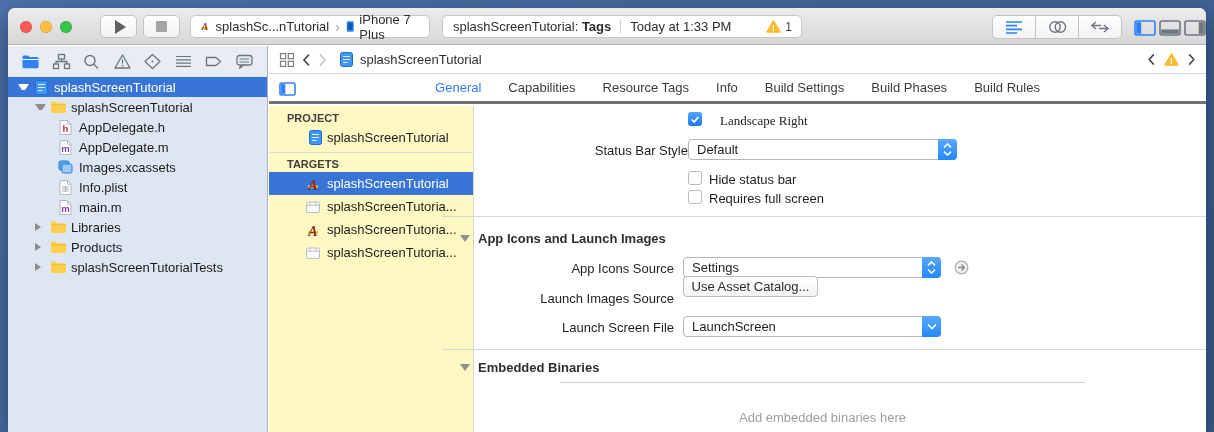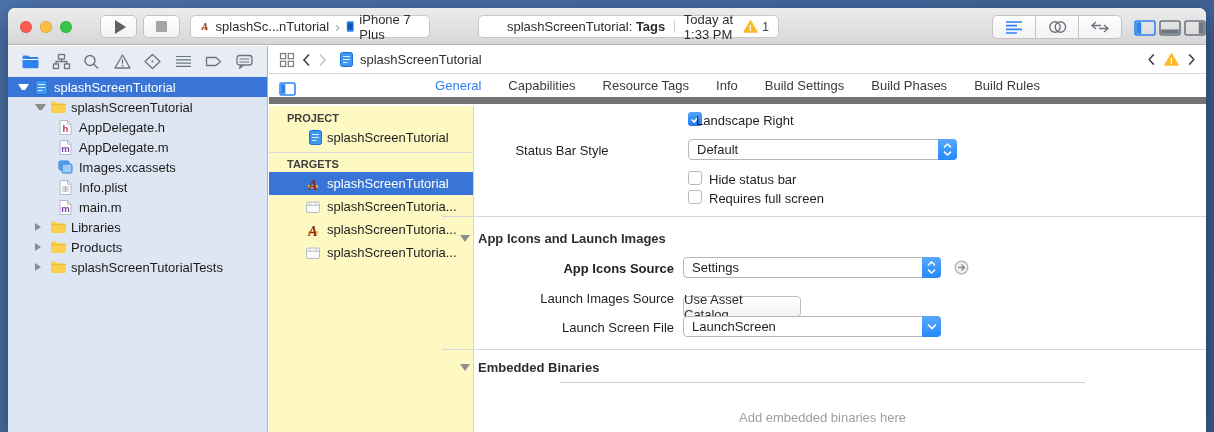--- a/index.html
+++ b/index.html
@@ -18,21 +18,21 @@
   .tl.red{ left:12px; background:#fc5a54; } .tl.yel{ left:32px; background:#fdbe40; }
   .tl.grn{ left:52px; background:#35c649; }
   .tbtn { position:absolute; top:7px; height:23px; background:linear-gradient(#fefefe,#f2f2f2);
           border:1px solid #c3c3c3; border-radius:5px; display:flex; align-items:center; justify-content:center; }
   .play-tri { width:0; height:0; border-left:11px solid #616161; border-top:7px solid transparent; border-bottom:7px solid transparent; margin-left:3px;}
   .stop-sq { width:11px; height:11px; background:#a4a4a4; border-radius:1px; }
   .capsule { position:absolute; top:7px; height:23px; background:#fff; border:1px solid #c7c7c7;
              border-radius:5px; display:flex; align-items:center; font-size:13px; color:#2d2d2d; }
   .scheme { left:182px; width:240px; padding:0 8px; gap:5px; }
   .scheme .sep { color:#9b9b9b; font-size:14px; margin:0 1px; }
-  .activity { left:434px; width:301px; padding-left:28px;margin-left:36px; }
+  .activity { left:434px; width:360px; padding-left:10px; }
   .activity b { font-weight:bold; }
   .act-div { width:1px; height:13px; background:#cfcfcf; margin:0 9px; }
   .warn-cluster { margin-left:auto; margin-right:9px; display:flex; align-items:center; gap:4px; color:#3f3f3f; font-size:12px; }
   .seg-group { position:absolute; left:984px; top:7px; height:24px; display:flex; }
   .seg { width:44px; height:24px; background:linear-gradient(#fefefe,#f3f3f3); border:1px solid #c3c3c3;
          display:flex; align-items:center; justify-content:center; }
   .seg + .seg { margin-left:-1px; }
   .seg:first-child{ border-radius:5px 0 0 5px; } .seg:last-child{ border-radius:0 5px 5px 0; }
   .view-group { position:absolute; left:1126px; top:11px; display:flex; gap:3px; }
   .vbtn { width:22px; height:17px; display:flex; align-items:center; justify-content:center; }
@@ -48,21 +48,21 @@
   .arr-d { width:0; height:0; border-top:6px solid #8c8c8c; border-left:4.5px solid transparent; border-right:4.5px solid transparent; display:inline-block; }
   .arr-r { width:0; height:0; border-left:6px solid #8c8c8c; border-top:4.5px solid transparent; border-bottom:4.5px solid transparent; display:inline-block; }
   .ticon { display:inline-flex; width:16px; justify-content:center; }
 
   
   .editor { position:absolute; left:261px; top:38px; right:0; bottom:0; background:#fff; }
   .jumpbar { height:28px; border-bottom:1px solid #d6d6d6; display:flex; align-items:center; padding:0 10px; font-size:13px; color:#2e2e2e; gap:7px; }
   .chev { stroke:#4a4a4a; stroke-width:1.7; fill:none; }
   .chev.dis { stroke:#c6c6c6; }
   .jb-right { margin-left:auto; display:flex; align-items:center; gap:8px; }
-  .tabbar { position:relative; height:30px; border-bottom:7px solid #737373; display:flex; align-items:center; justify-content:center; gap:27px; font-size:13px; color:#3b3b3b; }
+  .tabbar { position:relative; height:30px; border-bottom:3px solid #737373; display:flex; align-items:center; justify-content:center; gap:27px; font-size:13px; color:#3b3b3b; }
   .tab.active { color:#2c7ef5; }
   .pane-toggle { position:absolute; left:10px; top:8px; }
 
   .ebody { position:absolute; left:0; top:60px; right:0; bottom:0; }
   .settings { position:absolute; left:0; top:0; bottom:0; width:205px; border-right:1px solid #d4d4d4; font-size:13px; color:#1d1d1d; background:#fef9c3; }
   .sec-h { position:absolute; left:18px; font-weight:bold; font-size:11px; color:#3f3f3f; }
   .proj-row { position:absolute; left:0; right:0; top:21px; height:20px; display:flex; align-items:center; padding-left:40px; gap:5px; }
   .set-div { position:absolute; left:0; right:0; top:46px; height:1px; background:#dadada; }
   .tg-rows { position:absolute; left:0; right:0; top:66px; }
   .tg-row { height:23px; display:flex; align-items:center; padding-left:36px; gap:6px; white-space:nowrap; overflow:hidden; }
@@ -445,23 +445,23 @@
         </div>
       </div>
 
       <div class="content">
 
         <div class="cb on" style="left:246px;top:6px;">
           <svg width="10" height="9" viewBox="0 0 12 10">
                 <polyline points="2,5 5,8 10,2" fill="none" stroke="#fff" stroke-width="2"></polyline>
               </svg>
         </div>
-        <span style="position:absolute;left:254px;top:7px;">Landscape Right</span>
-
-        <div class="flabel" style="left:0;top:37px;width:240px;text-align:center;">Status Bar Style</div>
+        <span style="position:absolute;left:278px;top:7px;font-family:Liberation Serif, serif;">Landscape Right</span>
+
+        <div class="flabel" style="left:6px;top:37px;width:240px;">Status Bar Style</div>
         <div class="popup" style="left:246px;top:33px;width:269px;">
           <span>Default</span>
           <span class="stepper">
             <svg width="9" height="13" viewBox="0 0 9 13">
                   <g fill="none" stroke="#fff" stroke-width="1.5">
                     <polyline points="1,4.4 4.5,1 8,4.4"></polyline>
                     <polyline points="1,8.6 4.5,12 8,8.6"></polyline>
                   </g>
                 </svg>
           </span>
@@ -471,39 +471,39 @@
         <span style="position:absolute;left:267px;top:66px;">Hide status bar</span>
 
         <div class="cb" style="left:246px;top:84px;"></div>
         <span style="position:absolute;left:267px;top:85px;">Requires full screen</span>
 
         <div class="divider" style="top:110px;"></div>
 
         <div class="sec-arr" style="left:18px;top:129px;"></div>
         <div class="sec-title" style="left:36px;top:125px;">App Icons and Launch Images</div>
 
-        <div class="flabel" style="left:0;top:155px;width:232px;font-weight:bold;">App Icons Source</div>
+        <div class="flabel" style="left:0;top:155px;width:232px;">App Icons Source</div>
         <div class="popup" style="left:241px;top:151px;width:258px;">
           <span>Settings</span>
           <span class="stepper">
             <svg width="9" height="13" viewBox="0 0 9 13">
                   <g fill="none" stroke="#fff" stroke-width="1.5">
                     <polyline points="1,4.4 4.5,1 8,4.4"></polyline>
                     <polyline points="1,8.6 4.5,12 8,8.6"></polyline>
                   </g>
                 </svg>
           </span>
         </div>
         <svg style="position:absolute;left:512px;top:154px;" width="15" height="15" viewBox="0 0 15 15">
           <circle cx="7.5" cy="7.5" r="6.3" fill="#f1f1f1" stroke="#aeaeae" stroke-width="1.2"></circle>
           <path d="M4 7.5 h6 M7.5 4.5 l3 3 l-3 3" fill="none" stroke="#8a8a8a" stroke-width="1.4"></path>
         </svg>
 
         <div class="flabel" style="left:0;top:185px;width:232px;">Launch Images Source</div>
-        <div class="pushbtn" style="left:241px;top:190px;width:118px;">Use Asset Catalog...</div>
+        <div class="pushbtn" style="left:241px;top:170px;width:135px;">Use Asset Catalog...</div>
 
         <div class="flabel" style="left:0;top:214px;width:232px;">Launch Screen File</div>
         <div class="popup" style="left:241px;top:210px;width:258px;">
           <span>LaunchScreen</span>
           <span class="stepper">
             <svg width="10" height="7" viewBox="0 0 10 7">
                   <polyline points="1,1.5 5,5.5 9,1.5" fill="none" stroke="#fff" stroke-width="1.6"></polyline>
                 </svg>
           </span>
         </div>

